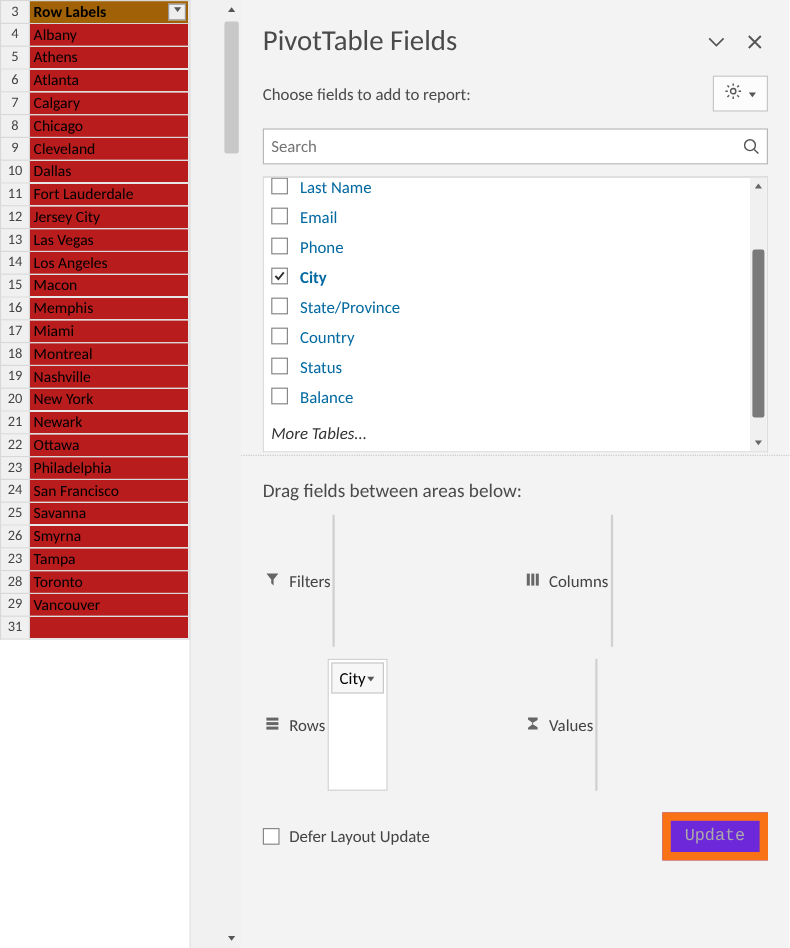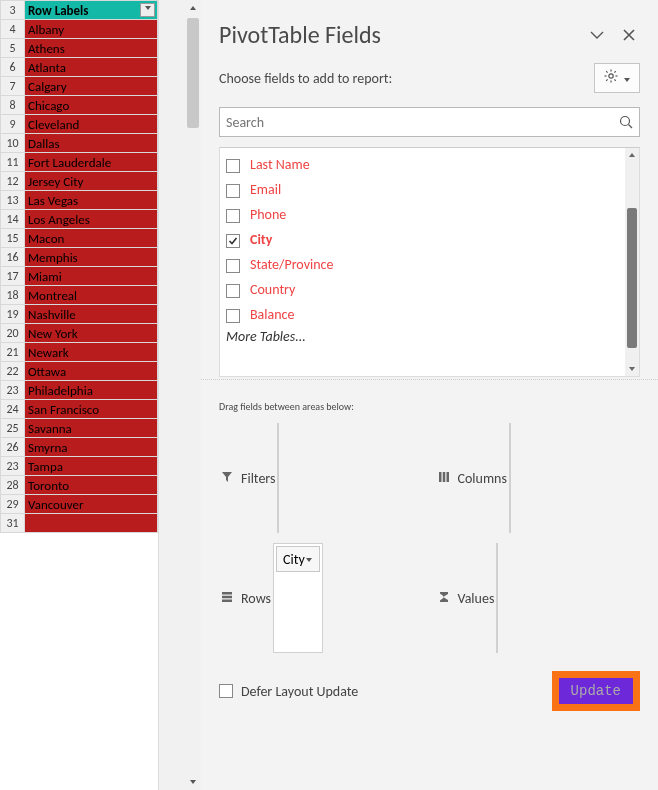--- a/index.html
+++ b/index.html
@@ -3,21 +3,21 @@
 <meta charset="utf-8">
 <style>
 * { box-sizing: border-box; margin: 0; padding: 0; font-family: "Segoe UI", Calibri, Arial, sans-serif; }
 body { width: 658px; height: 790px; background: #fff; display: flex; overflow: hidden; }
 
 
 .sheet { flex: 0 0 159px; border-right: 1px solid #ddd; }
 .sheet table { border-collapse: collapse; width: 100%; }
 .sheet td { border: 1px solid #d8d8d8; font-size: 13px; height: 19px; padding: 0 3px; white-space: nowrap; overflow: hidden; }
 .sheet td.rownum { width: 24px; text-align: center; background: #f0f0f0; color: #444; font-size: 12px; }
-.sheet tr.hdr td.cell { font-weight: bold; background: #14b8a6; position: relative; }
+.sheet tr.hdr td.cell { font-weight: bold; background: #a16207; position: relative; }
 .dropdown-btn { position: absolute; right: 2px; top: 2px; width: 15px; height: 14px; border: 1px solid #999; background: #eee; }
 .dropdown-btn svg { display:block; margin:auto; }
 .sheet tr.total td.cell { font-weight: bold; background: #edf1f8; }
 .sheet td.cell { background: #b91c1c; }
 
 
 .scrollstrip { flex: 0 0 42px; background: #f1f1f1; position: relative; }
 .scrollstrip .track { position: absolute; top: 0; bottom: 0; right: 0; width: 16px; background: #f1f1f1; }
 .scrollstrip .arrow { position: absolute; right: 0; width: 16px; height: 16px; display:flex; align-items:center; justify-content:center; color:#555; }
 .scrollstrip .arrow.top { top: 0; }
@@ -37,28 +37,28 @@
 .search-wrap { padding: 0 18px 10px 18px; }
 .search { display:flex; align-items:center; border:1px solid #b8b8b8; background:#fff; height:30px; }
 .search input { flex:1; border:none; outline:none; font-size:14px; padding:0 6px; background:transparent; color:#1d4ed8; }
 .search-icon { width:26px; display:flex; align-items:center; justify-content:center; color:#555; }
 
 .fields-box { margin: 0 18px; background:#fff; border:1px solid #dcdcdc; border-top:1px solid #ccc; position:relative; height:230px; overflow:hidden; }
 .fields-scroll { position:absolute; right:0; top:0; bottom:0; width:14px; background:#f0f0f0; }
 .fields-scroll .fthumb { position:absolute; left:2px; right:2px; top:60px; height:140px; background:#7a7a7a; border-radius:2px; }
 .fields-scroll .farrow { position:absolute; left:0; right:0; height:14px; display:flex; align-items:center; justify-content:center; }
 .fields-scroll .farrow.top { top:0; } .fields-scroll .farrow.bot { bottom:0; }
-.field-row { display:flex; align-items:flex-end; height:25px; padding-left:6px; font-size:14px; color:#ef4444; cursor:pointer; }
+.field-row { display:flex; align-items:flex-start; height:25px; padding-left:6px; font-size:14px; color:#0369a1; cursor:pointer; }
 .field-row .cb { width:14px; height:14px; border:1px solid #888; margin-right:10px; display:flex; align-items:center; justify-content:center; background:#fff; }
 .field-row.checked .cb svg { display:block; }
 .field-row .cb svg { display:none; }
 .field-row.checked .lab { font-weight:bold; }
 .more-tables { padding:5px 0 4px 6px; font-size:14px; color:#333; cursor:pointer;font-style:italic; }
 
-.areas-label { padding: 20px 18px 10px 18px; font-size:10px; color:#4a4a4a; border-top:1px dotted #ccc; margin-top:2px; }
+.areas-label { padding: 20px 18px 10px 18px; font-size:16px; color:#4a4a4a; border-top:1px dotted #ccc; margin-top:2px; }
 .areas { display:grid; grid-template-columns:1fr 1fr; gap:10px 12px; padding:0 18px; }
 .area { display:flex; }
 .area-hdr { display:flex; align-items:center; gap:8px; font-size:14px; color:#444; padding:4px 2px; }
 .area-box { background:#fff; border:1px solid #d0d0d0; height:110px; overflow:auto; }
 .area-item { display:flex; align-items:center; justify-content:space-between; height:26px; border:1px solid #c8c8c8; background:#f7f7f7; margin:2px; padding:0 6px; font-size:14px; cursor:pointer; }
 .area-item .dd { color:#555; }
 
 .footer { display:flex; align-items:center; padding: 18px 18px 12px 18px; gap:8px;justify-content:flex-end; }
 .footer .cb { width:14px; height:14px; border:1px solid #888; background:#fff; }
 .footer-label { font-size:14px; color:#444; flex:1; }
@@ -284,20 +284,24 @@
         <div class="field-row">
           <div class="cb"></div>
           <span class="lab">State/Province</span>
         </div>
         <div class="field-row">
           <div class="cb"></div>
           <span class="lab">Country</span>
         </div>
         <div class="field-row">
           <div class="cb"></div>
+          <span class="lab">Status</span>
+        </div>
+        <div class="field-row">
+          <div class="cb"></div>
           <span class="lab">Balance</span>
         </div>
       </div>
     <div class="more-tables">More Tables...</div>
     <div class="fields-scroll">
       <div class="farrow top">
           <svg width="8" height="8" viewBox="0 0 8 8">
             <path d="M4 2 L7 6 L1 6 Z" fill="#666"></path>
           </svg>
         </div>

